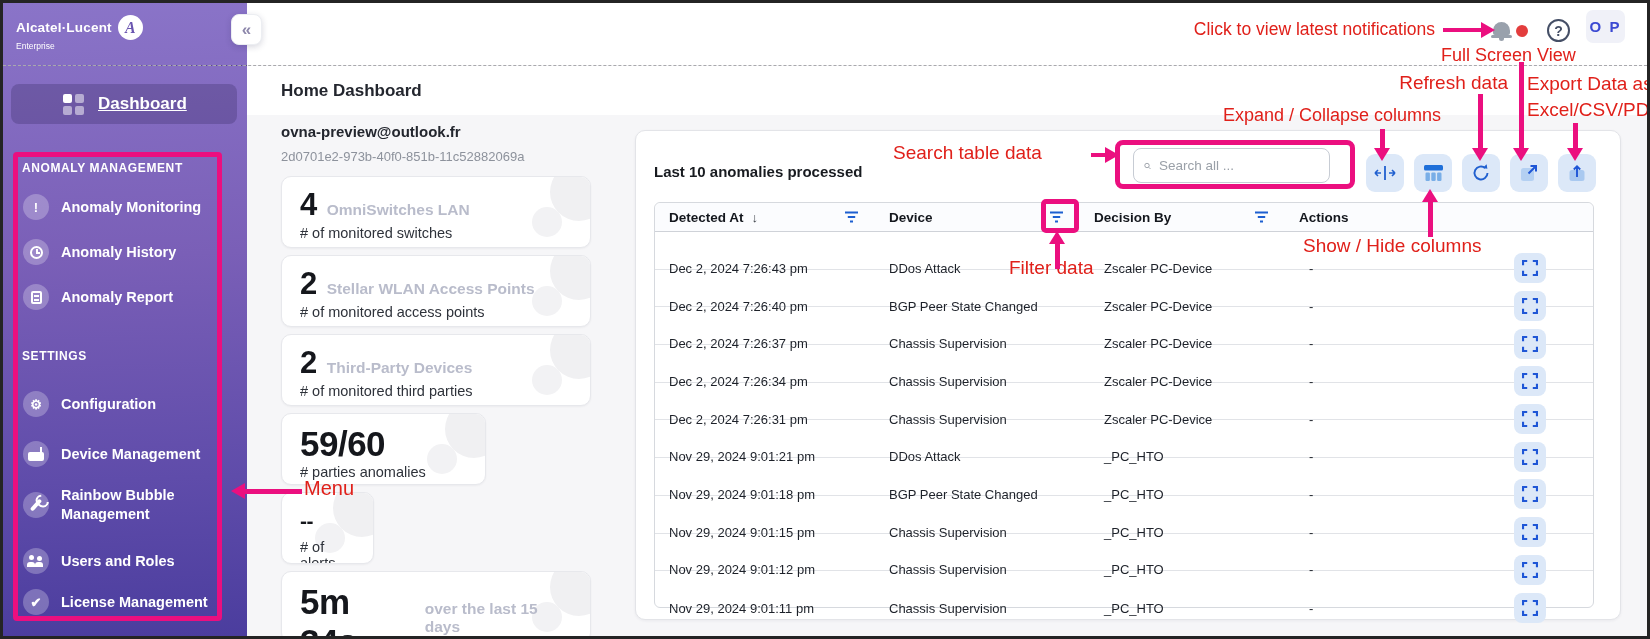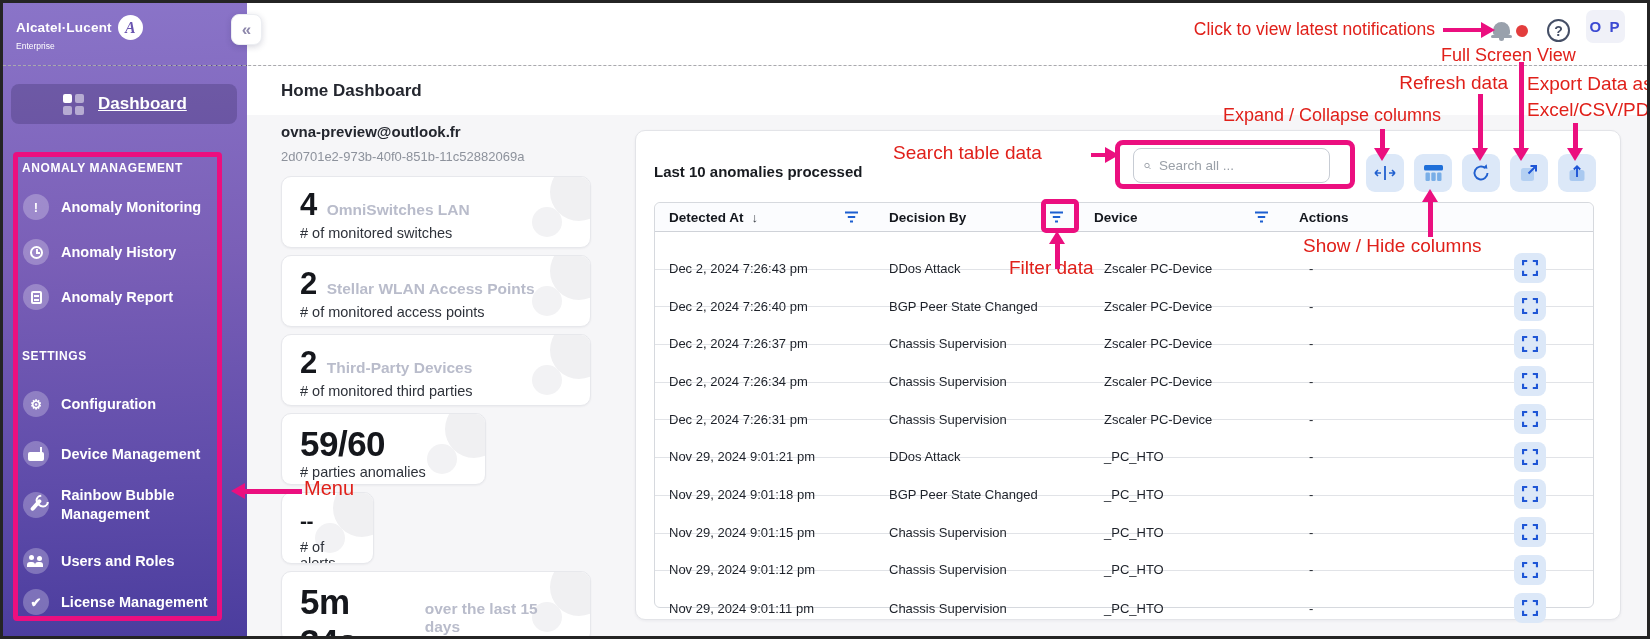--- a/index.html
+++ b/index.html
@@ -289,29 +289,29 @@
     <div class="tbox">
       <div class="thead">
         <div class="th c1">
           <span>Detected At</span>
           <span class="sort-arrow">↓</span>
           <span class="spacer"></span>
           <svg width="15" height="12" viewBox="0 0 15 12">
             <path d="M1 1.5h13M3.8 6h7.4M6 10.5h3" stroke="#1d5fd0" stroke-width="1.9"></path>
             </svg>
         </div>
-        <div class="th c4">
-          <span>Decision By</span>
+        <div class="th c3">
+          <span>Device</span>
           <span class="spacer"></span>
           <svg width="15" height="12" viewBox="0 0 15 12">
             <path d="M1 1.5h13M3.8 6h7.4M6 10.5h3" stroke="#1d5fd0" stroke-width="1.9"></path>
             </svg>
         </div>
-        <div class="th c3">
-          <span>Device</span>
+        <div class="th c4">
+          <span>Decision By</span>
           <span class="spacer"></span>
           <svg width="15" height="12" viewBox="0 0 15 12">
             <path d="M1 1.5h13M3.8 6h7.4M6 10.5h3" stroke="#1d5fd0" stroke-width="1.9"></path>
             </svg>
         </div>
         <div class="th c5">
           <span>Actions</span>
         </div>
       </div>
       <div id="tbody">

